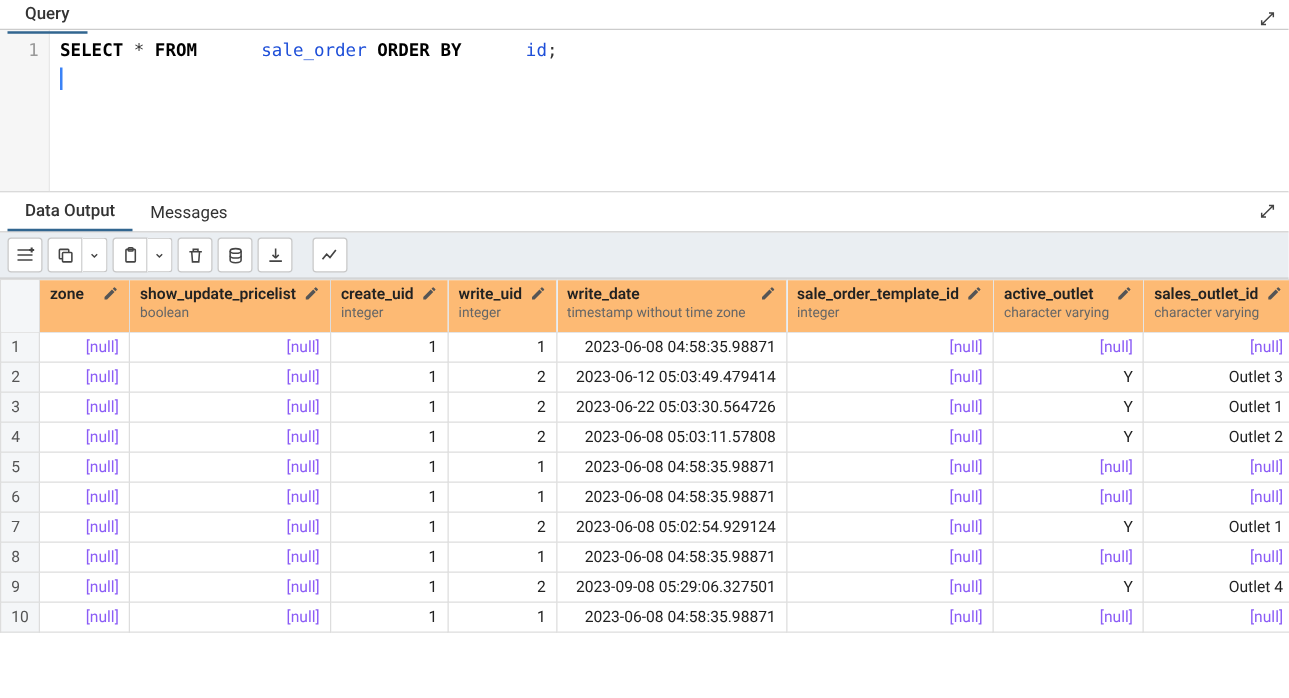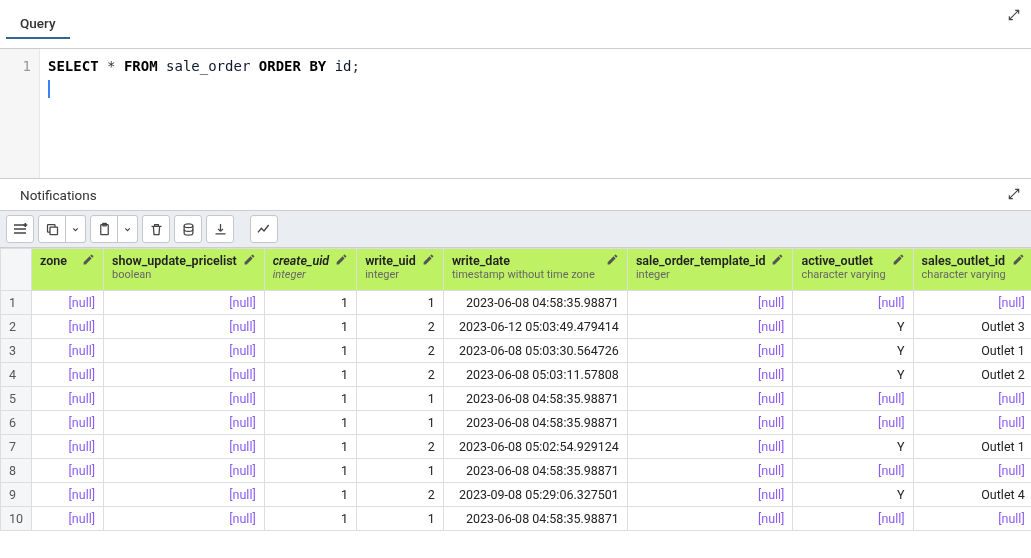--- a/index.html
+++ b/index.html
@@ -11,21 +11,21 @@
     background: #fff;
     width: 1031px;
     height: 558px;
     overflow: hidden;
     display: flex;
     flex-direction: column;
   }
   .top-tabs {
     display: flex;
     align-items: center;
-    height: 49px;
+    height: 24px;
     border-bottom: 1px solid #ccc;
     padding: 0 6px;
     position: relative;
   }
   .top-tabs .tab {
     padding: 6px 14px;
     font-size: 13.5px;
     color: #333;
     cursor: pointer;
   }
@@ -64,21 +64,21 @@
     border-right: 1px solid #e8e8e8;
   }
   .code {
     flex: 1;
     padding: 6px 8px;
     line-height: 22px;
     white-space: pre;
   }
   .kw { color: #000000; font-weight: bold; }
   .op { color: #333; }
-  .ident { color: #0f172a; }
+  .ident { color: #1d4ed8; margin-left: 43px; }
   .caret-line {
     display: inline-block;
     border-left: 2px solid #3b82f6;
     height: 18px;
     vertical-align: middle;
   }
   .mid-tabs {
     display: flex;
     align-items: center;
     height: 32px;
@@ -129,21 +129,21 @@
     font-size: 12.5px;
     width: 100%;
   }
   table.grid th, table.grid td {
     border: 1px solid #ddd;
     padding: 4px 8px;
     text-align: right;
     white-space: nowrap;
   }
   table.grid th {
-    background: #bef264;
+    background: #fdba74;
     position: sticky;
     top: 0;
     vertical-align: top;
     height: 42px;
   }
   table.grid td.rownum, table.grid th.rownum {
     background: #f4f6f8;
     text-align: left;
     width: 36px;
     font-weight: normal;
@@ -177,21 +177,22 @@
 
 <div class="editor">
   <div class="gutter">
     <div>1</div>
   </div>
   <div class="code"><span class="kw">SELECT</span> <span class="op">*</span> <span class="kw">FROM</span> <span class="ident">sale_order</span> <span class="kw">ORDER</span> <span class="kw">BY</span> <span class="ident">id</span><span class="op">;</span>
 <span class="caret-line"></span></div>
 </div>
 
 <div class="mid-tabs">
-  <div class="tab">Notifications</div>
+  <div class="tab active">Data Output</div>
+  <div class="tab">Messages</div>
   <div class="maximize">
     <svg width="14" height="14" viewBox="0 0 24 24" fill="none" stroke="currentColor" stroke-width="2">
         <path d="M4 20 L20 4 M14 4h6v6 M10 20H4v-6"></path>
       </svg>
   </div>
 </div>
 
 <div class="toolbar">
   <div class="tbtn">
     <svg width="16" height="16" viewBox="0 0 24 24" fill="none" stroke="currentColor" stroke-width="2">
@@ -273,21 +274,21 @@
                 <div class="col-name">show_update_pricelist</div>
                 <div class="col-type">boolean</div>
               </div>
               <span>
                 <svg class="pencil" width="13" height="13" viewBox="0 0 24 24" fill="currentColor">
                   <path d="M3 17.25V21h3.75l11-11.04-3.75-3.75L3 17.25zM20.7 7.04a1 1 0 0 0 0-1.41l-2.34-2.34a1 1 0 0 0-1.41 0l-1.83 1.83 3.75 3.75 1.83-1.83z"></path>
                 </svg>
               </span>
             </div>
           </th>
-          <th style="min-width: 86px; font-style: italic;">
+          <th style="min-width: 86px;">
             <div class="col-head">
               <div class="titles">
                 <div class="col-name">create_uid</div>
                 <div class="col-type">integer</div>
               </div>
               <span>
                 <svg class="pencil" width="13" height="13" viewBox="0 0 24 24" fill="currentColor">
                   <path d="M3 17.25V21h3.75l11-11.04-3.75-3.75L3 17.25zM20.7 7.04a1 1 0 0 0 0-1.41l-2.34-2.34a1 1 0 0 0-1.41 0l-1.83 1.83 3.75 3.75 1.83-1.83z"></path>
                 </svg>
               </span>
@@ -382,21 +383,21 @@
           <td><span class="null">[null]</span></td>
           <td class="text-left">Y</td>
           <td class="text-left">Outlet 3</td>
         </tr>
         <tr>
           <td class="rownum">3</td>
           <td><span class="null">[null]</span></td>
           <td class="text-left"><span class="null">[null]</span></td>
           <td>1</td>
           <td>2</td>
-          <td class="text-left">2023-06-08 05:03:30.564726</td>
+          <td class="text-left">2023-06-22 05:03:30.564726</td>
           <td><span class="null">[null]</span></td>
           <td class="text-left">Y</td>
           <td class="text-left">Outlet 1</td>
         </tr>
         <tr>
           <td class="rownum">4</td>
           <td><span class="null">[null]</span></td>
           <td class="text-left"><span class="null">[null]</span></td>
           <td>1</td>
           <td>2</td>

